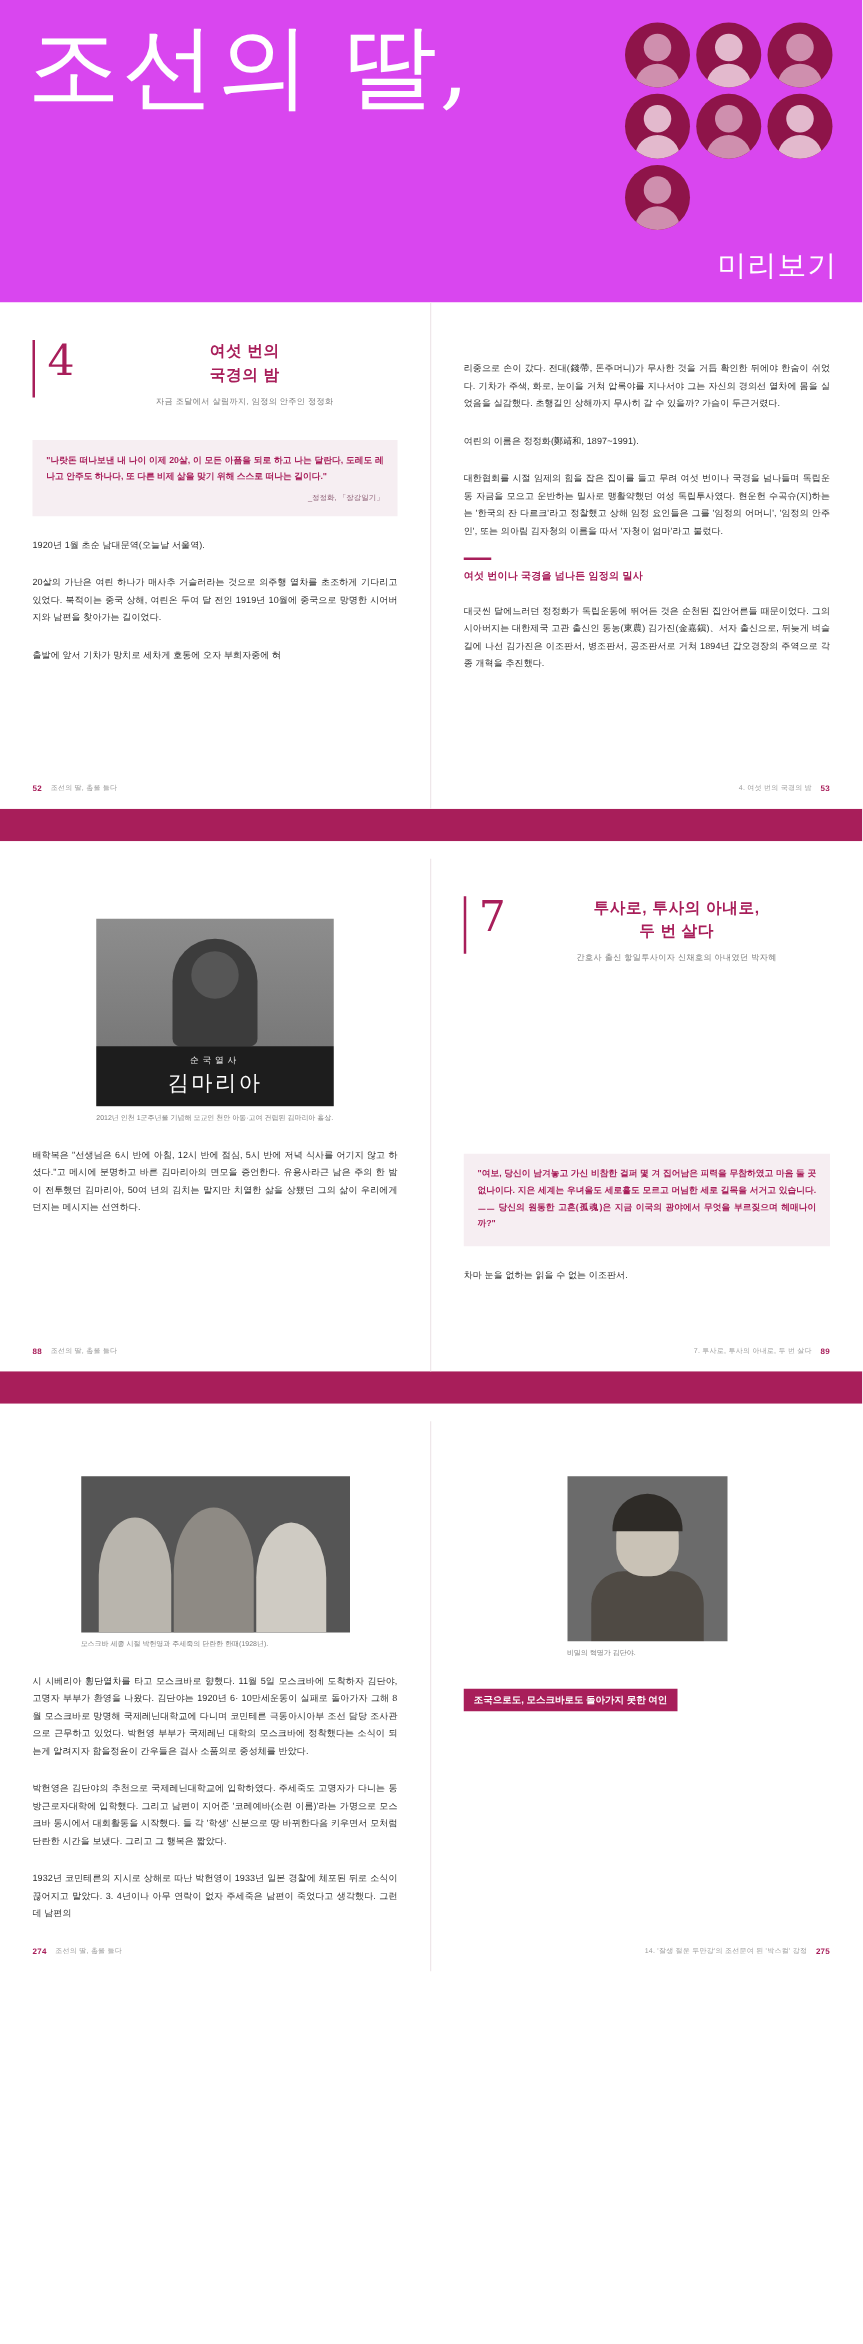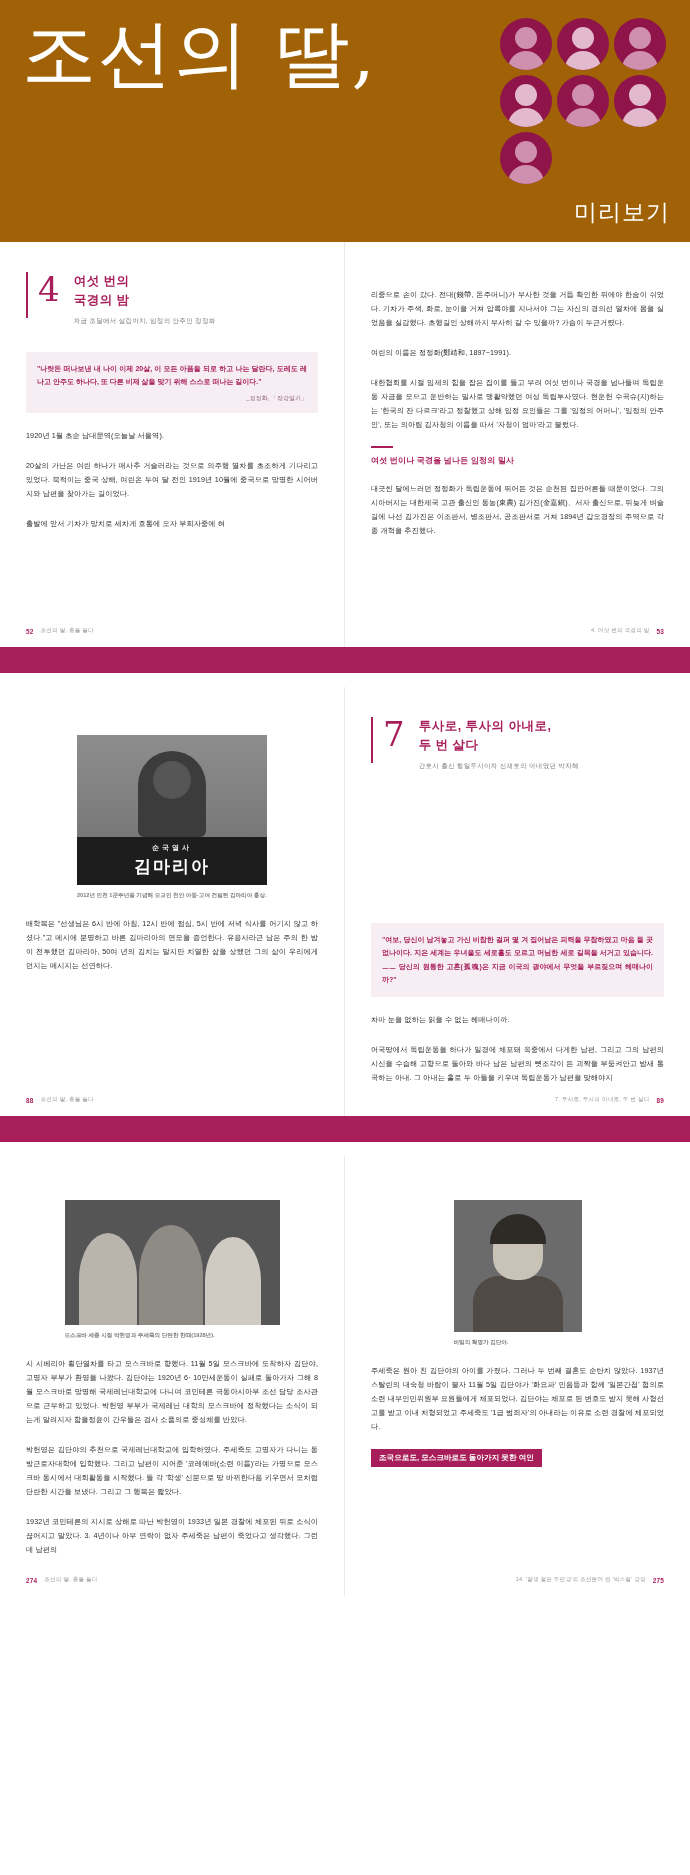--- a/index.html
+++ b/index.html
@@ -14,21 +14,21 @@
     position: relative;
     background: #ffffff;
     overflow: hidden;
   }
 
   
   .cover {
     position: relative;
     width: 690px;
     height: 242px;
-    background: #a16207;
+    background: #d946ef;
     overflow: hidden;
   }
   .cover-title {
     position: absolute;
     left: 22px;
     top: 8px;
     color: #ffffff;
     font-family: "DejaVu Serif", serif;
     font-size: 74px;
     line-height: 1.22;
@@ -134,21 +134,21 @@
   }
   .chap-num {
     font-family: "DejaVu Serif", serif;
     font-size: 34px;
     color: #a81e5a;
     line-height: 1;
     font-weight: 400;
   }
   .chap-titles {
     flex: 1;
-    text-align: left;
+    text-align: center;
   }
   .chap-title {
     font-size: 12.5px;
     font-weight: bold;
     color: #a81e5a;
     line-height: 1.5;
     letter-spacing: 0.5px;
   }
   .chap-sub {
     margin-top: 7px;
@@ -223,21 +223,21 @@
   .folio .pg {
     color: #a81e5a;
     font-weight: bold;
     font-size: 6.4px;
   }
   .folio.left .pg { margin-right: 7px; }
   .folio.right { justify-content: flex-end; }
   .folio.right .pg { margin-left: 7px; }
 
   
-  .photo-block { margin: 0 0 14px 0; font-weight: bold; }
+  .photo-block { margin: 0 0 14px 0; }
   .photo {
     width: 100%;
     background: #4a4a4a;
     position: relative;
     overflow: hidden;
   }
   .photo-caption {
     font-size: 5.6px;
     color: #7b7b7b;
     line-height: 1.75;
@@ -422,22 +422,21 @@
             <div class="chap-sub">간호사 출신 항일투사이자 신채호의 아내였던 박자혜</div>
           </div>
         </div>
 
         <div style="height:120px"></div>
 
         <div class="quote-box">
           <div class="quote-text">"여보, 당신이 남겨놓고 가신 비참한 걸퍼 몇 겨 집어남은 피력을 무참하였고 마음 둘 곳 없나이다. 지은 세계는 우녀울도 세로흘도 모르고 머님한 세로 길목을 서거고 있습니다. ㅡㅡ 당신의 원통한 고혼(孤魂)은 지금 이국의 광야에서 무엇을 부르짖으며 헤매나이까?"</div>
         </div>
 
-        <p class="para">차마 눈을 없하는 읽을 수 없는 헤매나이까.</p>
-        <p class="para">어국땅에서 독립운동을 하다가 일경에 체포돼 옥중에서 다게한 남편, 그리고 그의 남편의 시신을 수습해 고향으로 돌아와 바다 남은 남편의 뼛조각이 든 괴짝을 부둥켜안고 밤새 통곡하는 아내. 그 아내는 홀로 두 아들을 키우며 독립운동가 남편을 맞해야지</p>
+        <p class="para">차마 눈을 없하는 읽을 수 없는 이조판서.</p>
 
         <div class="folio right">
           <span>7. 투사로, 투사의 아내로, 두 번 살다</span>
           <span class="pg">89</span>
         </div>
       </div>
     </div>
   </div>
 
   <div class="band"></div>
@@ -467,21 +466,20 @@
 
       <div class="leaf right" style="min-height:440px">
         <div class="photo-block" style="width:128px; margin:14px auto 16px auto;">
           <div class="photo photo-portrait">
             <div class="pp-body"></div>
             <div class="pp-head"></div>
             <div class="pp-hair"></div>
           </div>
           <div class="photo-caption">비밀의 혁명가 김단야.</div>
         </div>
-        <p class="para">주세죽은 원아 친 김단야의 아이를 가졌다. 그러나 두 번째 결혼도 순탄치 않았다. 1937년 스탈린의 대숙청 바람이 불자 11월 5일 김단야가 '화요파' 민음등과 함께 '일본간첩' 혐의로 소련 내무인민위원부 요원들에게 체포되었다. 김단야는 체포로 된 변호도 받지 못해 사형선고를 받고 이내 처형되었고 주세죽도 '1급 범죄자'의 아내라는 이유로 소련 경찰에 체포되었다.</p>
         <div class="sub-head-bar">조국으로도, 모스크바로도 돌아가지 못한 여인</div>
 
         <div class="folio right">
           <span>14. '잘생 절운 두만강'의 조선문여 된 '박스컬' 강정</span>
           <span class="pg">275</span>
         </div>
       </div>
     </div>
   </div>
 

